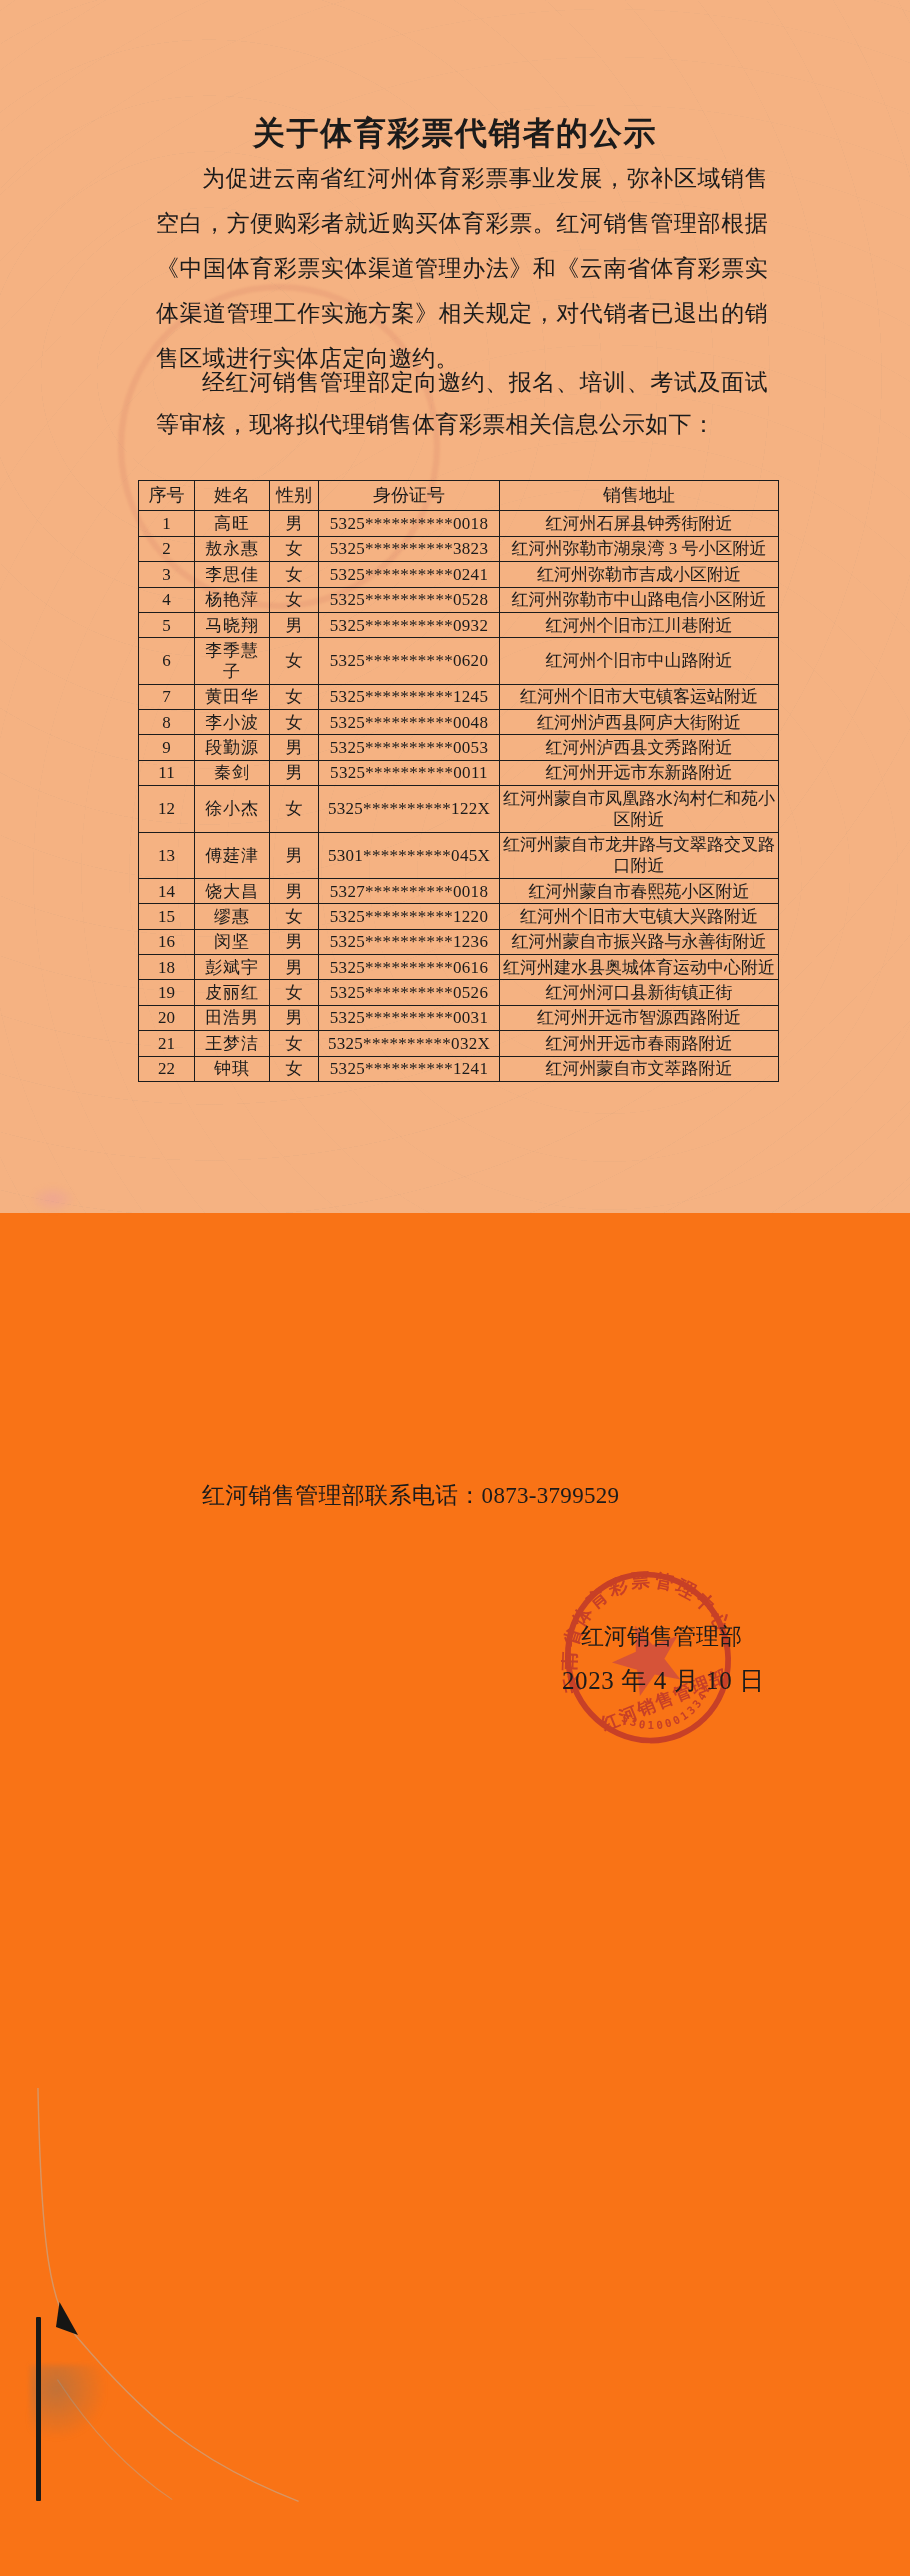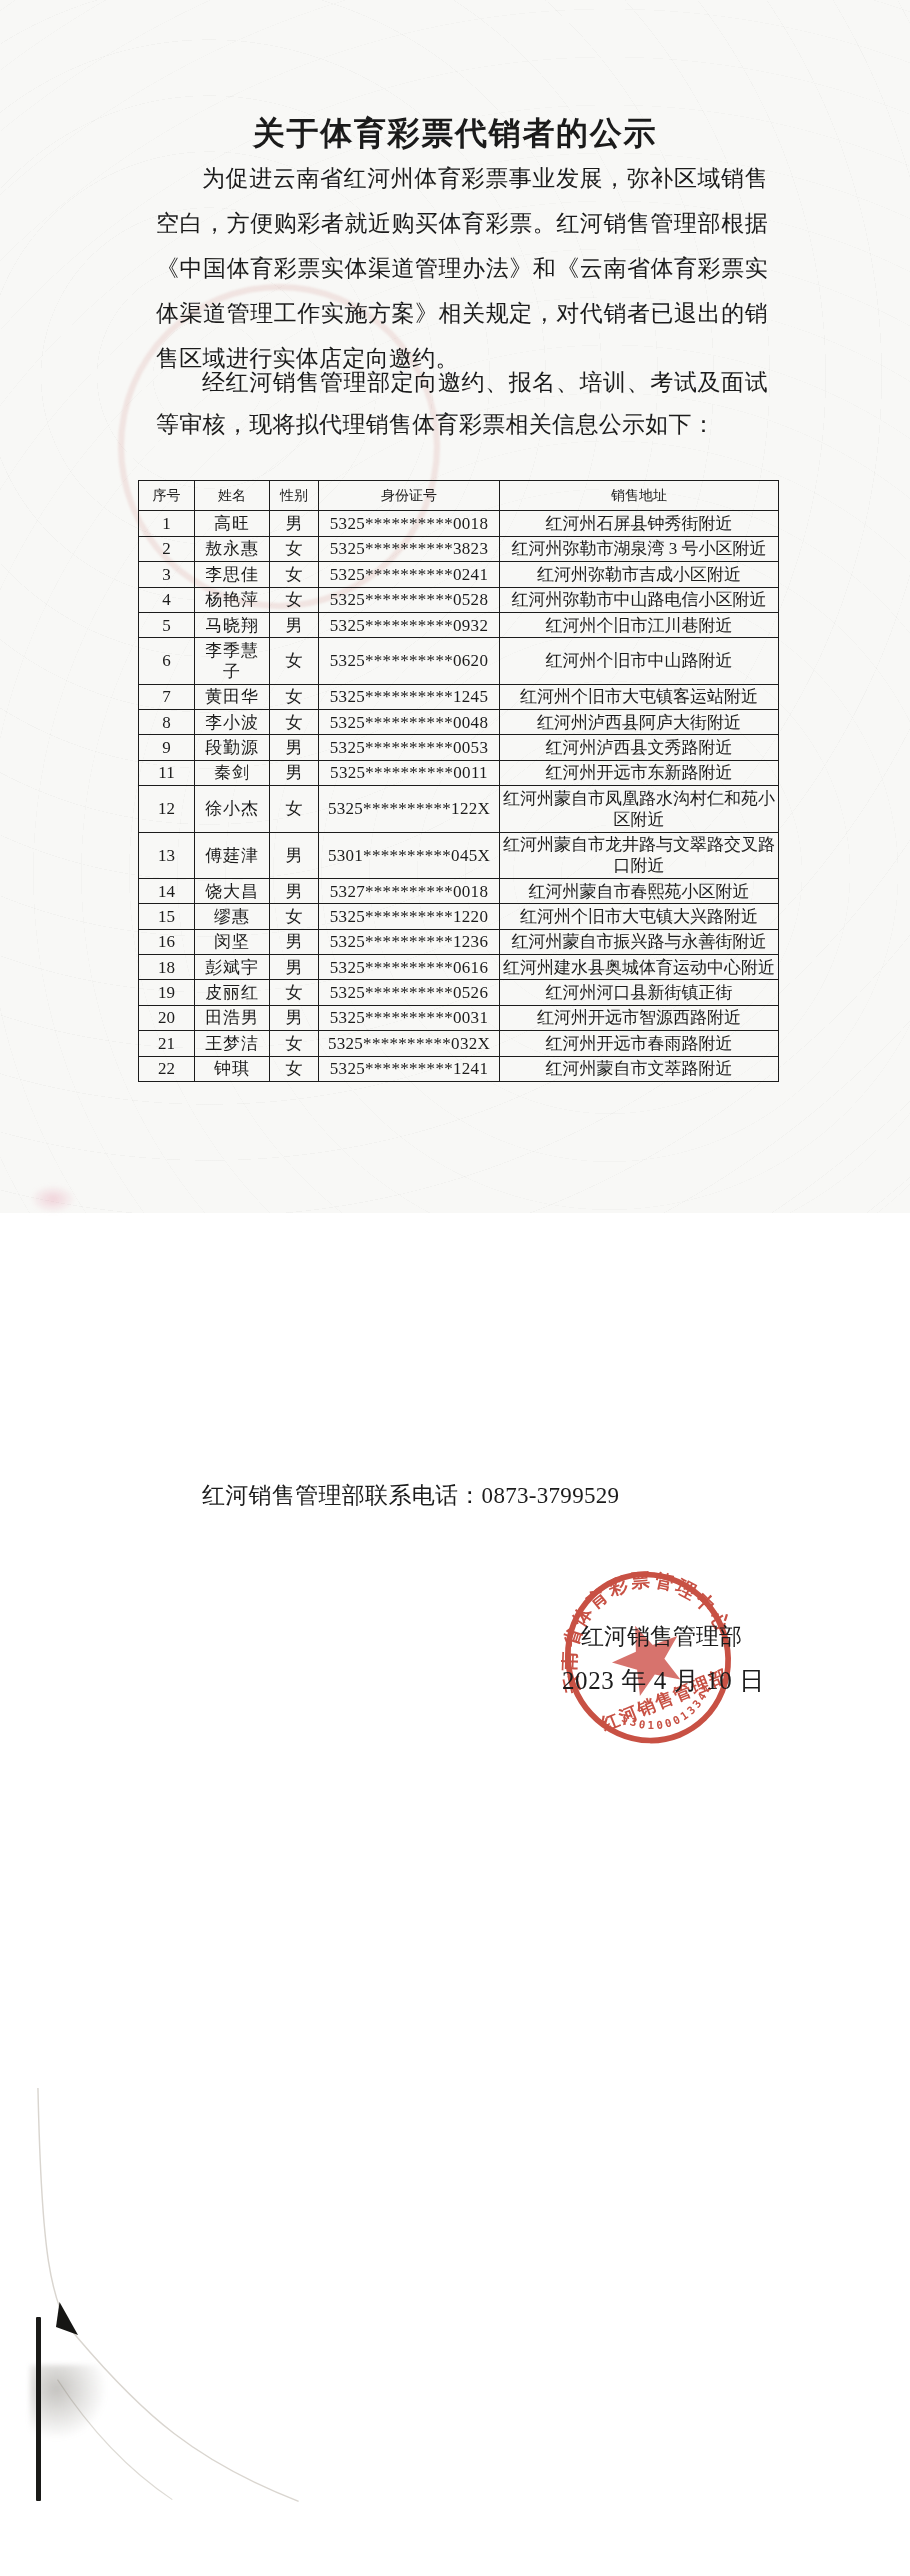--- a/index.html
+++ b/index.html
@@ -1,20 +1,20 @@
 <!DOCTYPE html>
 <html style="font-size:9.2px"><head>
 <meta charset="utf-8">
 <style>
   html,body{margin:0;padding:0;background:#e8e8e8;}
   .page{
     position:relative;
     width:910px;height:2576px;
     margin:0 auto;
-    background:#ffffff;
+    background:#f97316;
     overflow:hidden;
     font-family:"Liberation Serif","DejaVu Serif",serif;
     color:#1b1b1b;
   }
   
   .scan-upper{
     position:absolute;left:0;top:0;width:100%;height:1213px;
     background:
       repeating-radial-gradient(circle at 23% 31%, rgba(120,120,115,0.05) 0 0.6px, transparent 0.6px 56px),
       repeating-radial-gradient(circle at 67% 72%, rgba(120,120,115,0.04) 0 0.6px, transparent 0.6px 48px),
@@ -43,21 +43,21 @@
     font-size:17px;
   }
   .roster th,.roster td{
     border:1.1px solid #1c1c1c;
     text-align:center;vertical-align:middle;
     padding:1.7px 2.3px;line-height:21px;
     font-weight:normal;
     overflow:hidden;
   }
   .roster{border:1.7px solid #161616;}
-  .roster th{font-size:14px;height:26px;line-height:23px;}
+  .roster th{font-size:18px;height:26px;line-height:23px;}
   .col-no{width:56px;}
   .col-name{width:75px;}
   .col-gender{width:49px;}
   .col-id{width:181px;}
   .col-addr{width:279px;}
   .roster td.cell-name{letter-spacing:0.9px;}
   .roster td.cell-id{letter-spacing:0.3px;white-space:nowrap;}
   
   .sig-org{
     position:absolute;left:581px;top:1621px;

